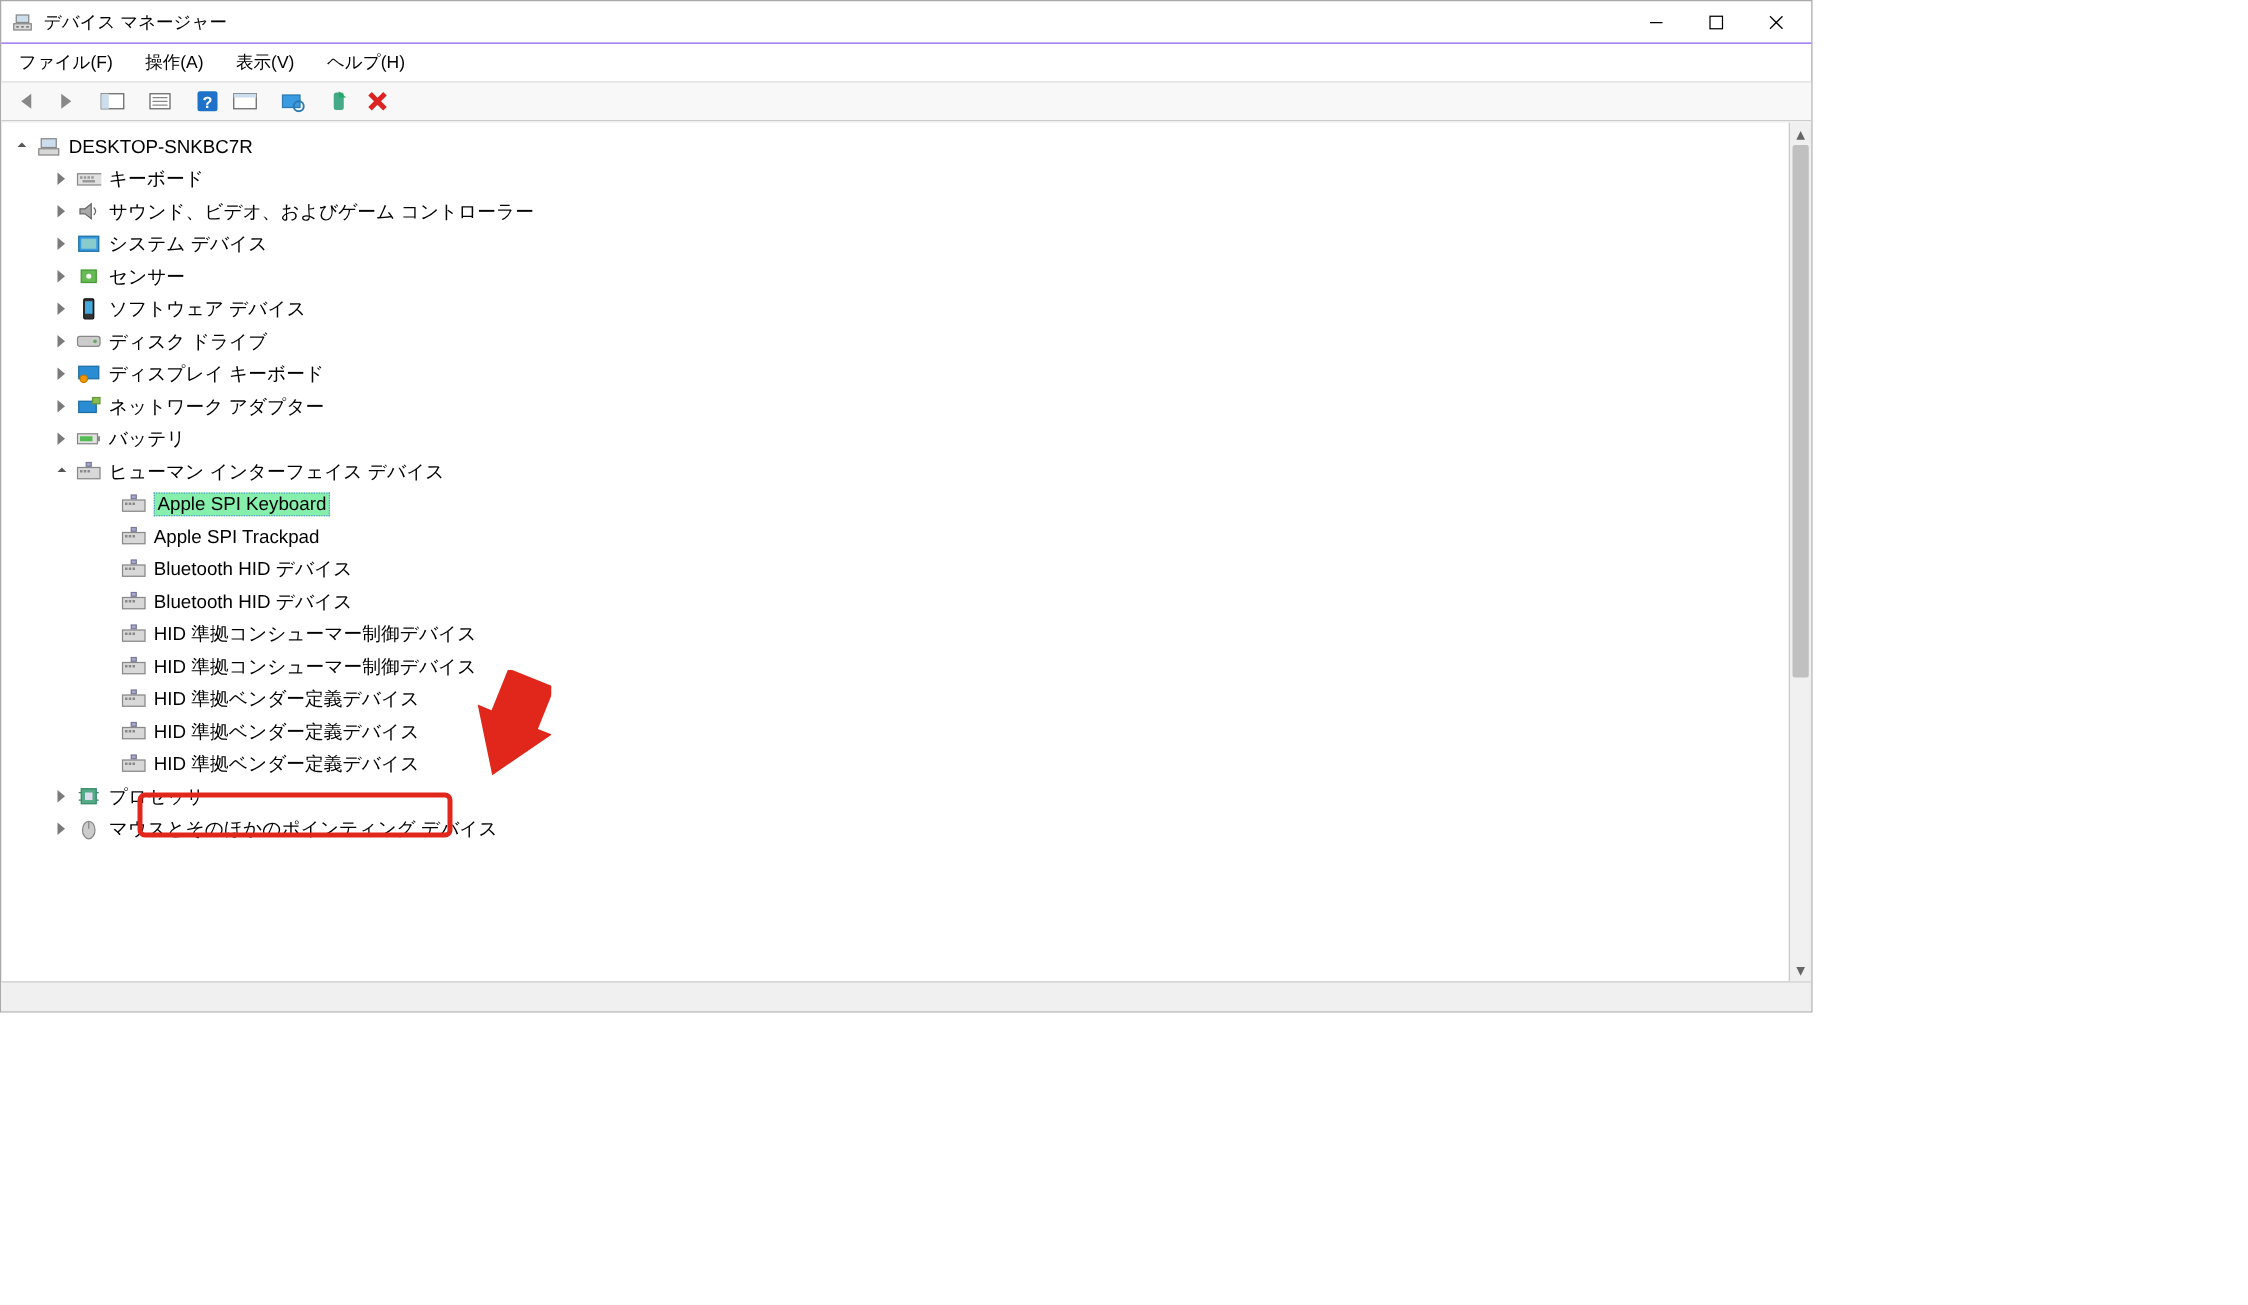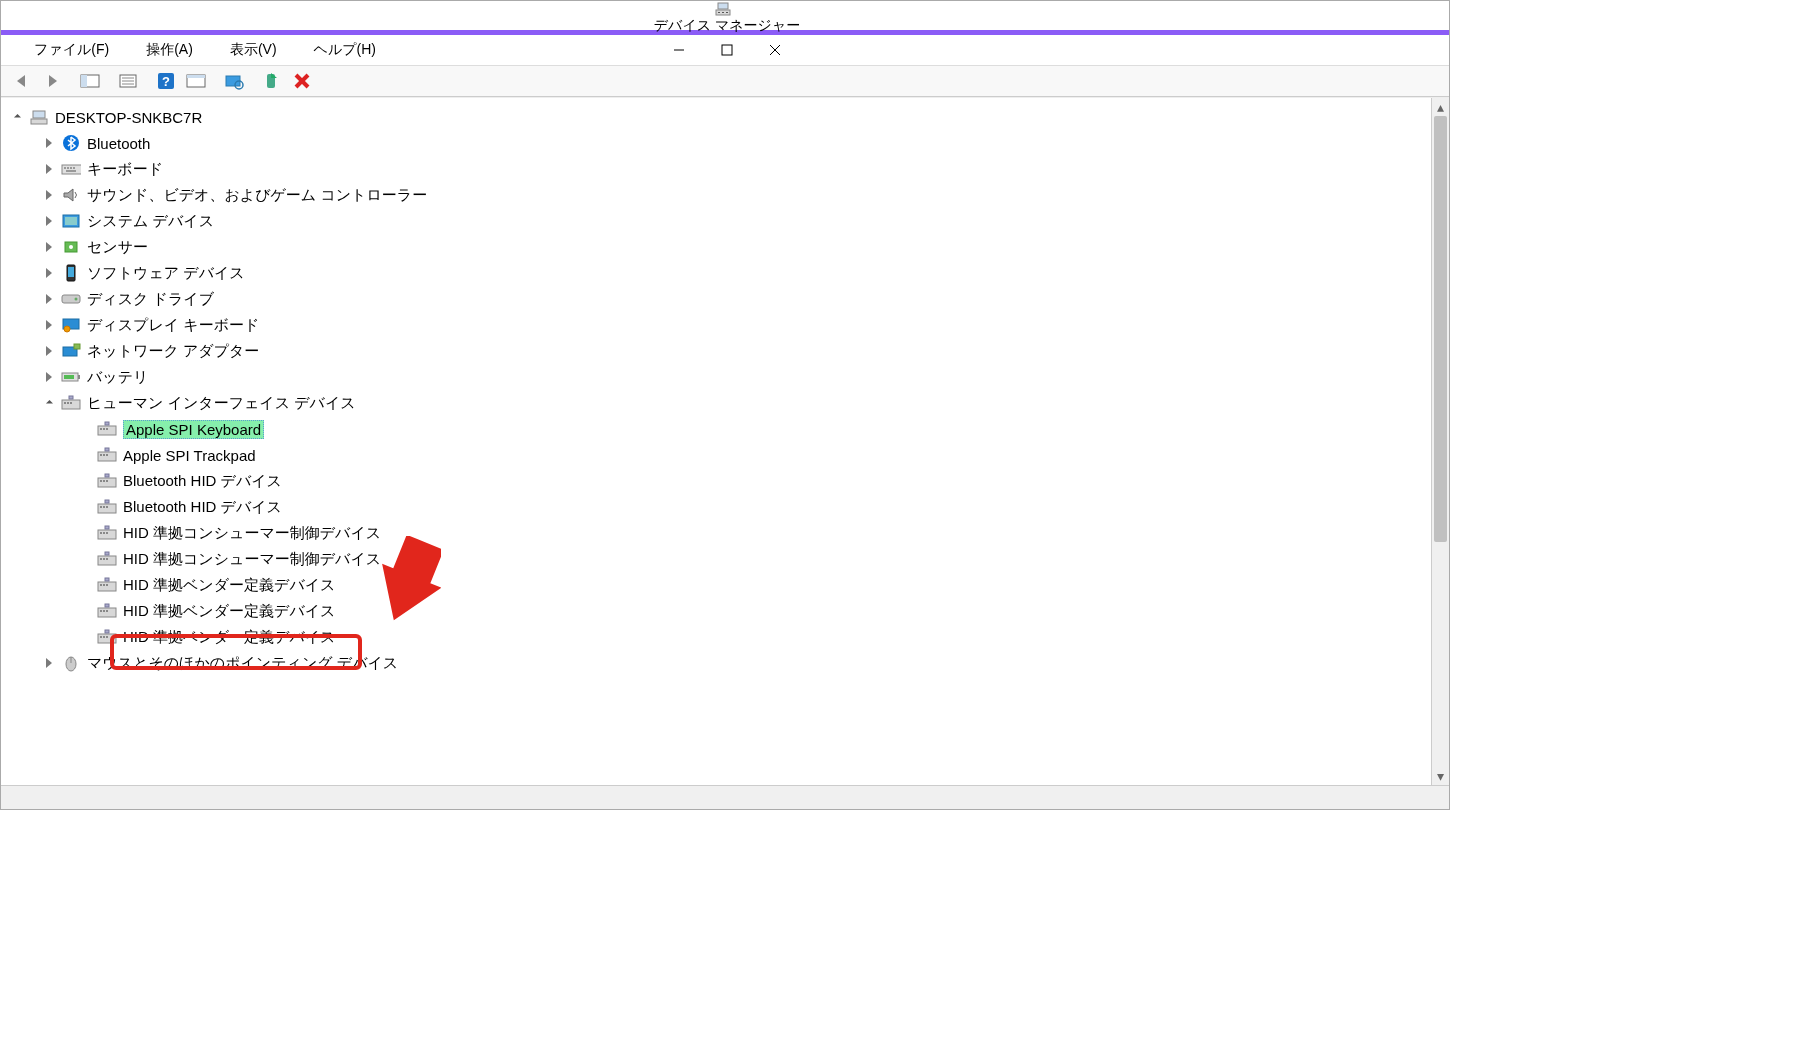--- a/index.html
+++ b/index.html
@@ -5,26 +5,26 @@
   * { box-sizing: border-box; }
   body {
     margin: 0;
     font-family: "Meiryo UI", "Yu Gothic UI", "Segoe UI", sans-serif;
     font-size: 14px;
     background: #fff;
     color: #000;
     overflow: hidden;
   }
   .window { width: 1450px; height: 810px; border: 1px solid #aaa; background: #fff; display: flex; flex-direction: column; position:relative; }
-  .titlebar { height: 34px; display: flex; align-items: center; padding: 0 4px 0 8px; border-bottom: 5px solid #8b5cf6; flex-direction: column; }
+  .titlebar { height: 34px; display: flex; align-items: center; padding: 0 4px 0 8px; border-bottom: 1px solid #8b5cf6; }
   .titlebar .app-icon { width: 18px; height: 18px; margin-right: 8px; display:flex; align-items:center; justify-content:center;}
   .titlebar .title { flex: 1; font-size: 14px; }
   .titlebar .win-btns { display: flex; }
   .win-btn { width: 48px; height: 30px; display: flex; align-items: center; justify-content: center; color: #333; }
-  .menubar { height: 30px; display: flex; align-items: center; padding: 0 21px; gap: 13px; }
+  .menubar { height: 30px; display: flex; align-items: center; padding: 0 2px; gap: 2px; }
   .menu-item { padding: 4px 12px; font-size: 14px; }
   .toolbar { height: 32px; display: flex; align-items: center; padding: 0 6px; border-top: 1px solid #ddd; border-bottom: 1px solid #ccc; background: #f8f8f8; gap: 0; }
   .tbtn { width: 30px; height: 26px; display:flex; align-items:center; justify-content:center; border:1px solid transparent; }
   .tsep { width: 8px; }
   .content-wrap { flex: 1; display: flex; border-top: 1px solid #eee; position: relative; min-height:0;}
   .tree { flex: 1; overflow-y: auto; padding: 6px 0 6px 8px; font-size: 15px; position:relative; }
   .scrollbar { position:absolute; right:0; top:0; bottom:0; width:18px; background:#f0f0f0; border-left:1px solid #ccc; }
   .scroll-up, .scroll-down { height:18px; display:flex; align-items:center; justify-content:center; color:#666; }
   .scroll-thumb { position:absolute; left:2px; right:2px; top:18px; height:62%; background:#c0c0c0; border-radius:2px; }
   .row { display: flex; align-items:center; height: 26px; }
@@ -155,30 +155,20 @@
             <svg width="18" height="16">
               <rect x="1" y="10" width="16" height="5" fill="#d8d8d8" stroke="#888"></rect>
               <rect x="3" y="2" width="12" height="7" fill="#cde" stroke="#888"></rect>
             </svg>
           </span>
     <span class="label">DESKTOP-SNKBC7R</span>
   </div>
         <div class="row child ">
     <span class="expander closed"></span>
     <span class="ticon">
-            <svg width="18" height="18">
-              <circle cx="9" cy="9" r="8" fill="#0a72da"></circle>
-              <path d="M9 3 L13 6 L6 12 M6 6 L13 12 L9 15 L9 3" fill="none" stroke="#fff" stroke-width="1.5"></path>
-            </svg>
-          </span>
-    <span class="label">Bluetooth</span>
-  </div>
-        <div class="row child ">
-    <span class="expander closed"></span>
-    <span class="ticon">
             <svg width="22" height="14">
               <rect x="1" y="3" width="20" height="9" fill="#e0e0e0" stroke="#888"></rect>
               <rect x="3" y="5" width="2" height="2" fill="#999"></rect>
               <rect x="6" y="5" width="2" height="2" fill="#999"></rect>
               <rect x="9" y="5" width="2" height="2" fill="#999"></rect>
               <rect x="12" y="5" width="2" height="2" fill="#999"></rect>
               <rect x="5" y="8" width="10" height="2" fill="#999"></rect>
             </svg>
           </span>
     <span class="label">キーボード</span>
@@ -390,20 +380,34 @@
               <rect x="6" y="7" width="2" height="2" fill="#888"></rect>
               <rect x="9" y="7" width="2" height="2" fill="#888"></rect>
               <rect x="8" y="1" width="4" height="3" fill="#aac" stroke="#779"></rect>
             </svg>
           </span>
     <span class="label">HID 準拠ベンダー定義デバイス</span>
   </div>
         <div class="row child ">
     <span class="expander closed"></span>
     <span class="ticon">
+            <svg width="18" height="18">
+              <rect x="3" y="3" width="12" height="12" fill="#5a8" stroke="#386"></rect>
+              <rect x="6" y="6" width="6" height="6" fill="#dde"></rect>
+              <line x1="1" y1="6" x2="3" y2="6" stroke="#386"></line>
+              <line x1="1" y1="12" x2="3" y2="12" stroke="#386"></line>
+              <line x1="15" y1="6" x2="17" y2="6" stroke="#386"></line>
+              <line x1="15" y1="12" x2="17" y2="12" stroke="#386"></line>
+            </svg>
+          </span>
+    <span class="label">プロセッサ</span>
+  </div>
+        <div class="row child ">
+    <span class="expander closed"></span>
+    <span class="ticon">
             <svg width="16" height="18">
               <ellipse cx="8" cy="10" rx="5" ry="7" fill="#ccc" stroke="#888"></ellipse>
               <line x1="8" y1="3" x2="8" y2="9" stroke="#888"></line>
             </svg>
           </span>
     <span class="label">マウスとそのほかのポインティング デバイス</span>
   </div>
       </div>
     <div class="scrollbar">
       <div class="scroll-up">▴</div>

